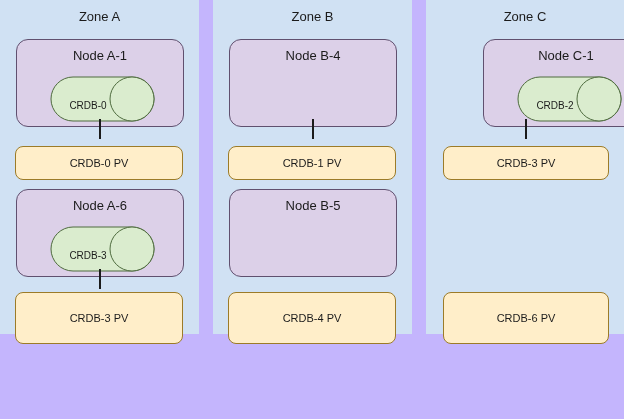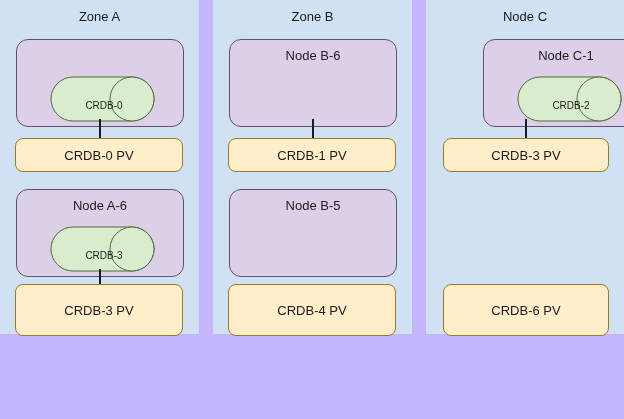--- a/index.html
+++ b/index.html
@@ -68,21 +68,21 @@
   .cyl {
     position: absolute;
     left: 33px;
     top: 36px;
     width: 105px;
     height: 46px;
   }
   .cyl svg { display: block; }
   .cyl-label {
     position: absolute;
-    left: 16px;
+    left: 0;
     top: 0;
     width: 76px;
     height: 58px;
     display: flex;
     align-items: center;
     justify-content: center;
     font-size: 10px;
     color: #1b1b1b;
   }
 
@@ -94,37 +94,39 @@
 
   .pv {
     position: absolute;
     background: #ffeec9;
     border: 1px solid #9c7b28;
     border-radius: 8px;
     box-sizing: border-box;
     display: flex;
     align-items: center;
     justify-content: center;
-    font-size: 13px;
+    font-size: 11px;
     color: #1b1b1b;
+    margin-top: 8px;
   }
   .pv-1 { left: 14px; top: 137px; width: 168px; height: 34px; }
   .pv-2 { left: 14px; top: 283px; width: 168px; height: 52px; }
   .zone-c .pv-1 { left: 16px; width: 166px; }
   .zone-c .pv-2 { left: 16px; width: 166px; }
 </style>
 </head>
 <body>
 
 <div id="canvas">
 
   <div class="zone zone-a">
     <div class="zone-title">Zone A</div>
 
     <div class="node node-1">
+      <div class="node-title">Node A-1</div>
       <div class="cyl">
         <svg width="105" height="46" viewBox="0 0 105 46" xmlns="http://www.w3.org/2000/svg">
           <path d="M 23,1 L 82,1 A 22,22 0 0 1 82,45 L 23,45 A 22,22 0 0 1 23,1 Z" fill="#daecce" stroke="#4e6b3e" stroke-width="1"></path>
           <ellipse cx="82" cy="23" rx="22" ry="22" fill="#daecce" stroke="#4e6b3e" stroke-width="1"></ellipse>
         </svg>
         <div class="cyl-label">CRDB-0</div>
       </div>
     </div>
     <div class="connector" style="left:98px; top:118px; height:20px;"></div>
     <div class="pv pv-1">CRDB-0 PV</div>
@@ -140,33 +142,33 @@
       </div>
     </div>
     <div class="connector" style="left:98px; top:268px; height:20px;"></div>
     <div class="pv pv-2">CRDB-3 PV</div>
   </div>
 
   <div class="zone zone-b">
     <div class="zone-title">Zone B</div>
 
     <div class="node node-1">
-      <div class="node-title">Node B-6</div>
+      <div class="node-title">Node B-4</div>
     </div>
     <div class="connector" style="left:98px; top:118px; height:20px;"></div>
     <div class="pv pv-1">CRDB-1 PV</div>
 
     <div class="node node-2">
       <div class="node-title">Node B-5</div>
     </div>
     <div class="pv pv-2">CRDB-4 PV</div>
   </div>
 
   <div class="zone zone-c">
-    <div class="zone-title">Node C</div>
+    <div class="zone-title">Zone C</div>
 
     <div class="node node-1">
       <div class="node-title">Node C-1</div>
       <div class="cyl">
         <svg width="105" height="46" viewBox="0 0 105 46" xmlns="http://www.w3.org/2000/svg">
           <path d="M 23,1 L 82,1 A 22,22 0 0 1 82,45 L 23,45 A 22,22 0 0 1 23,1 Z" fill="#daecce" stroke="#4e6b3e" stroke-width="1"></path>
           <ellipse cx="82" cy="23" rx="22" ry="22" fill="#daecce" stroke="#4e6b3e" stroke-width="1"></ellipse>
         </svg>
         <div class="cyl-label">CRDB-2</div>
       </div>

